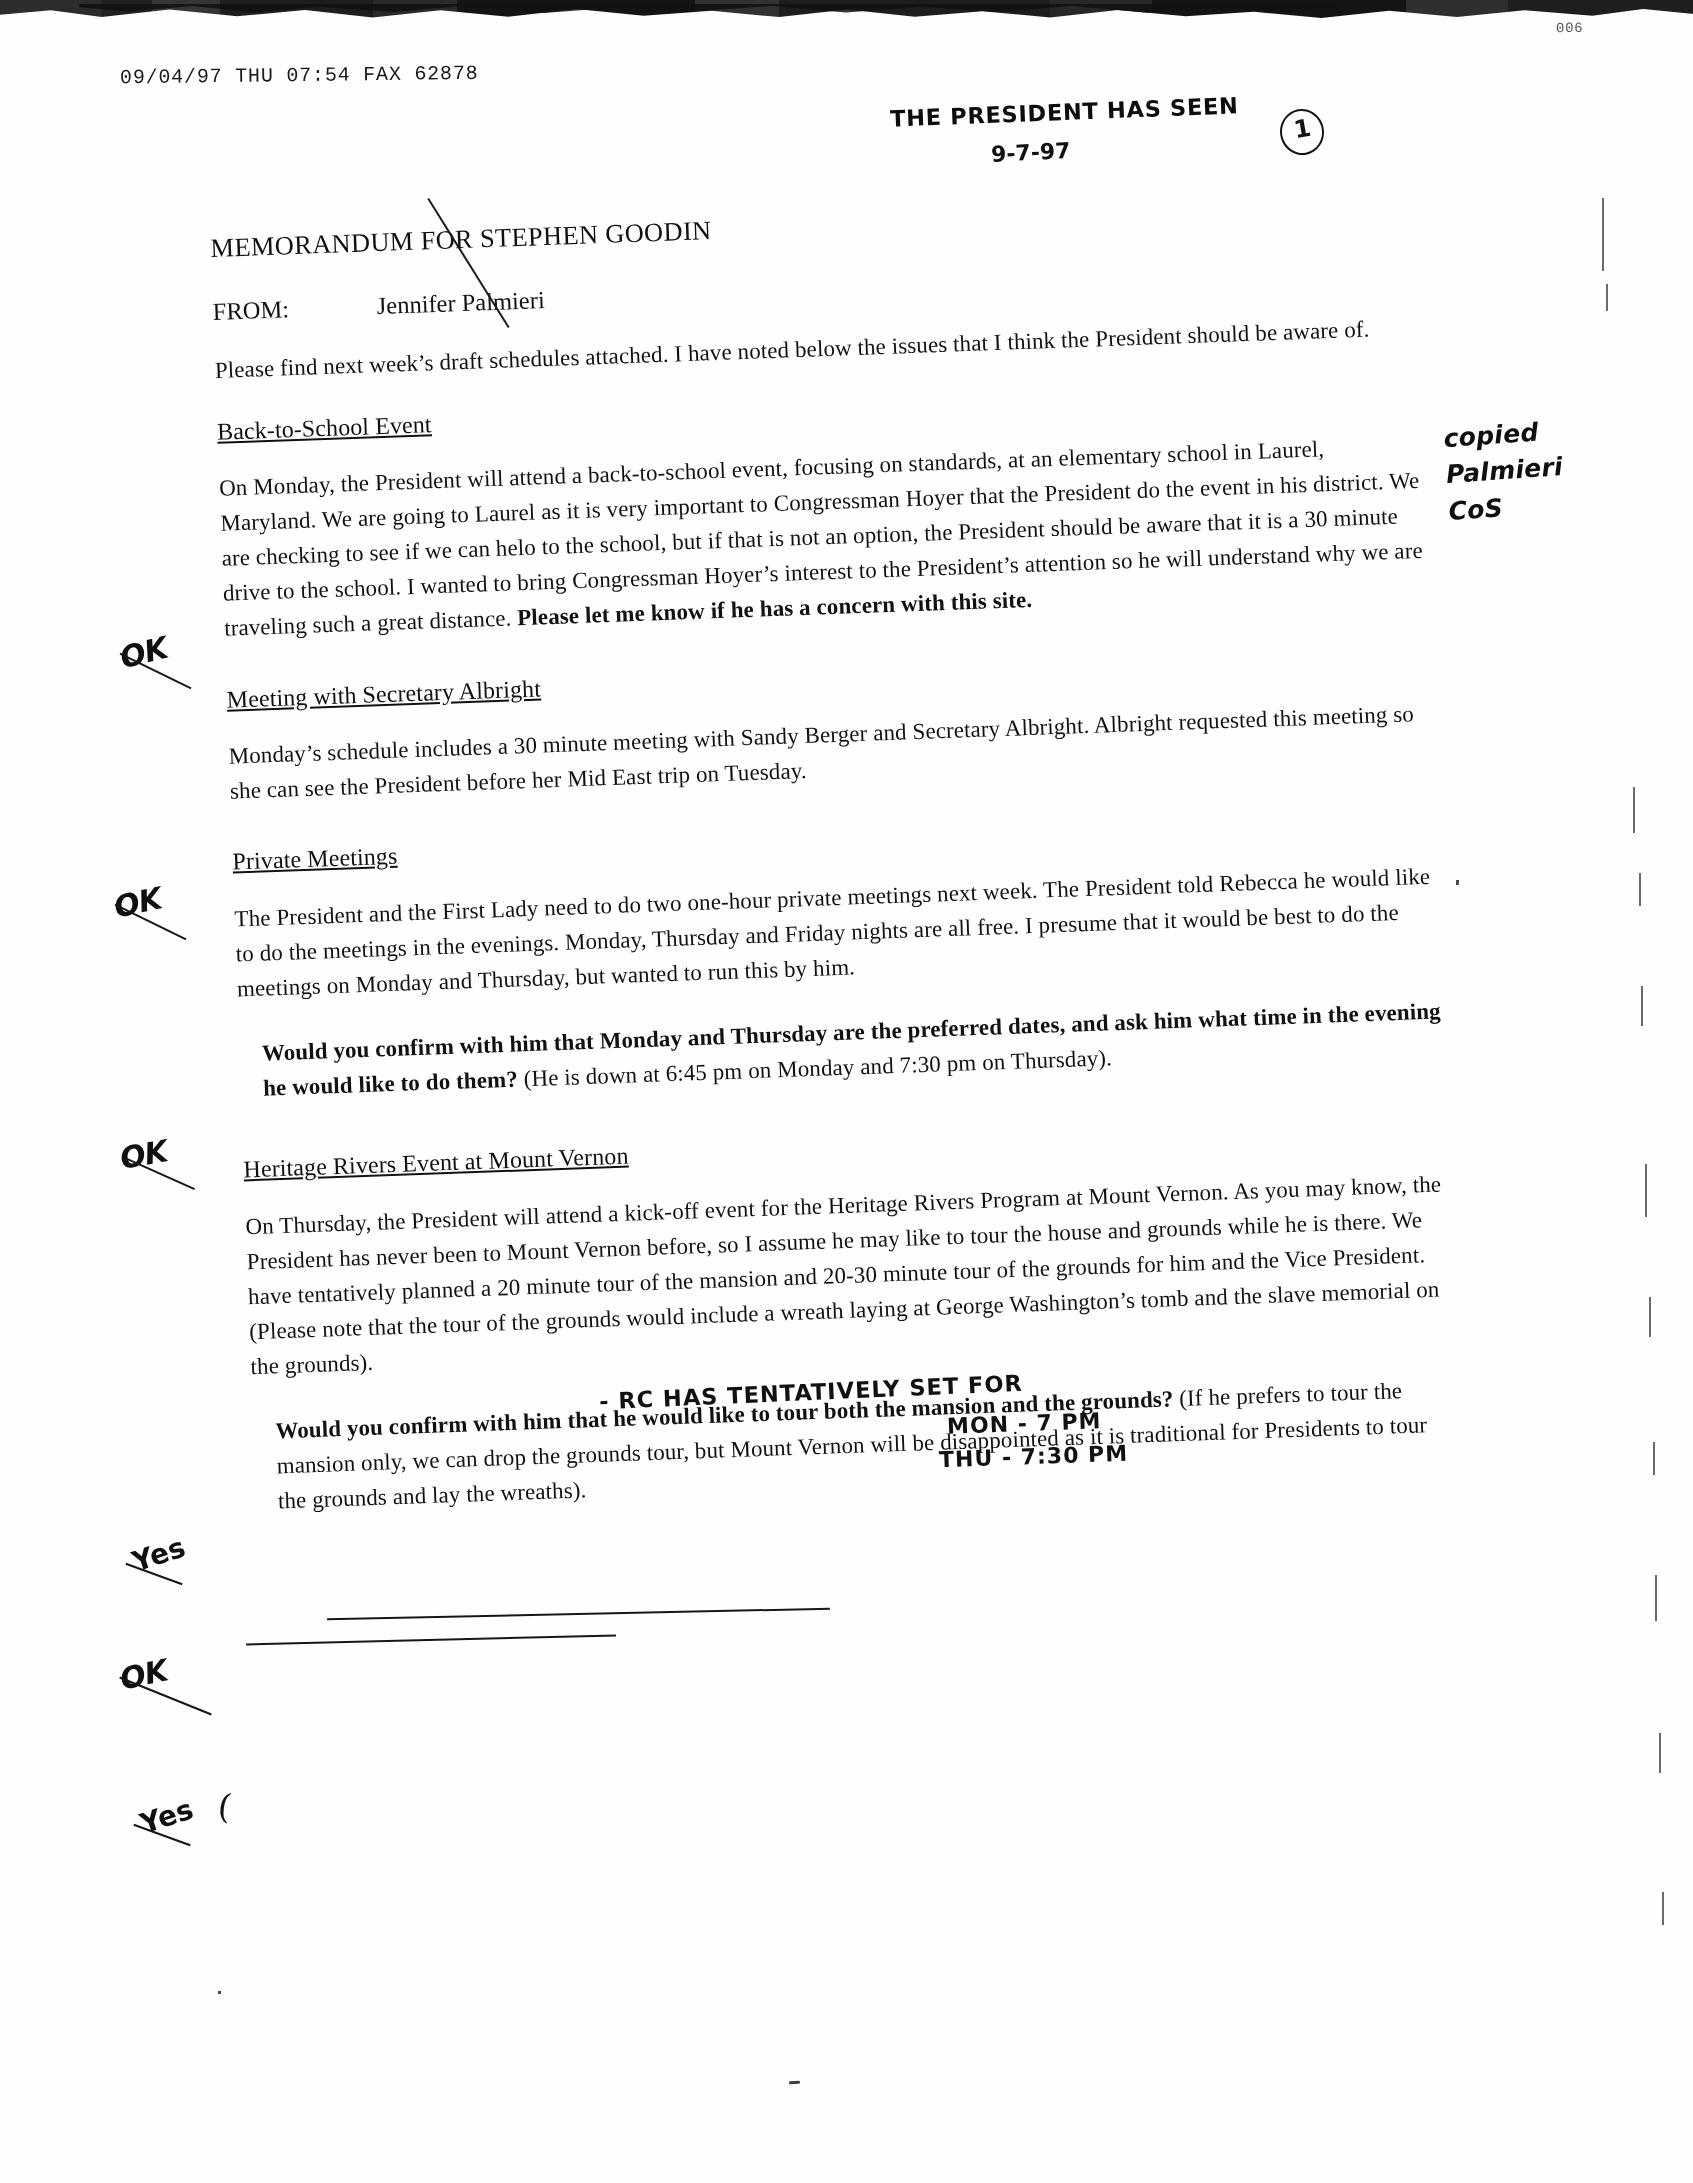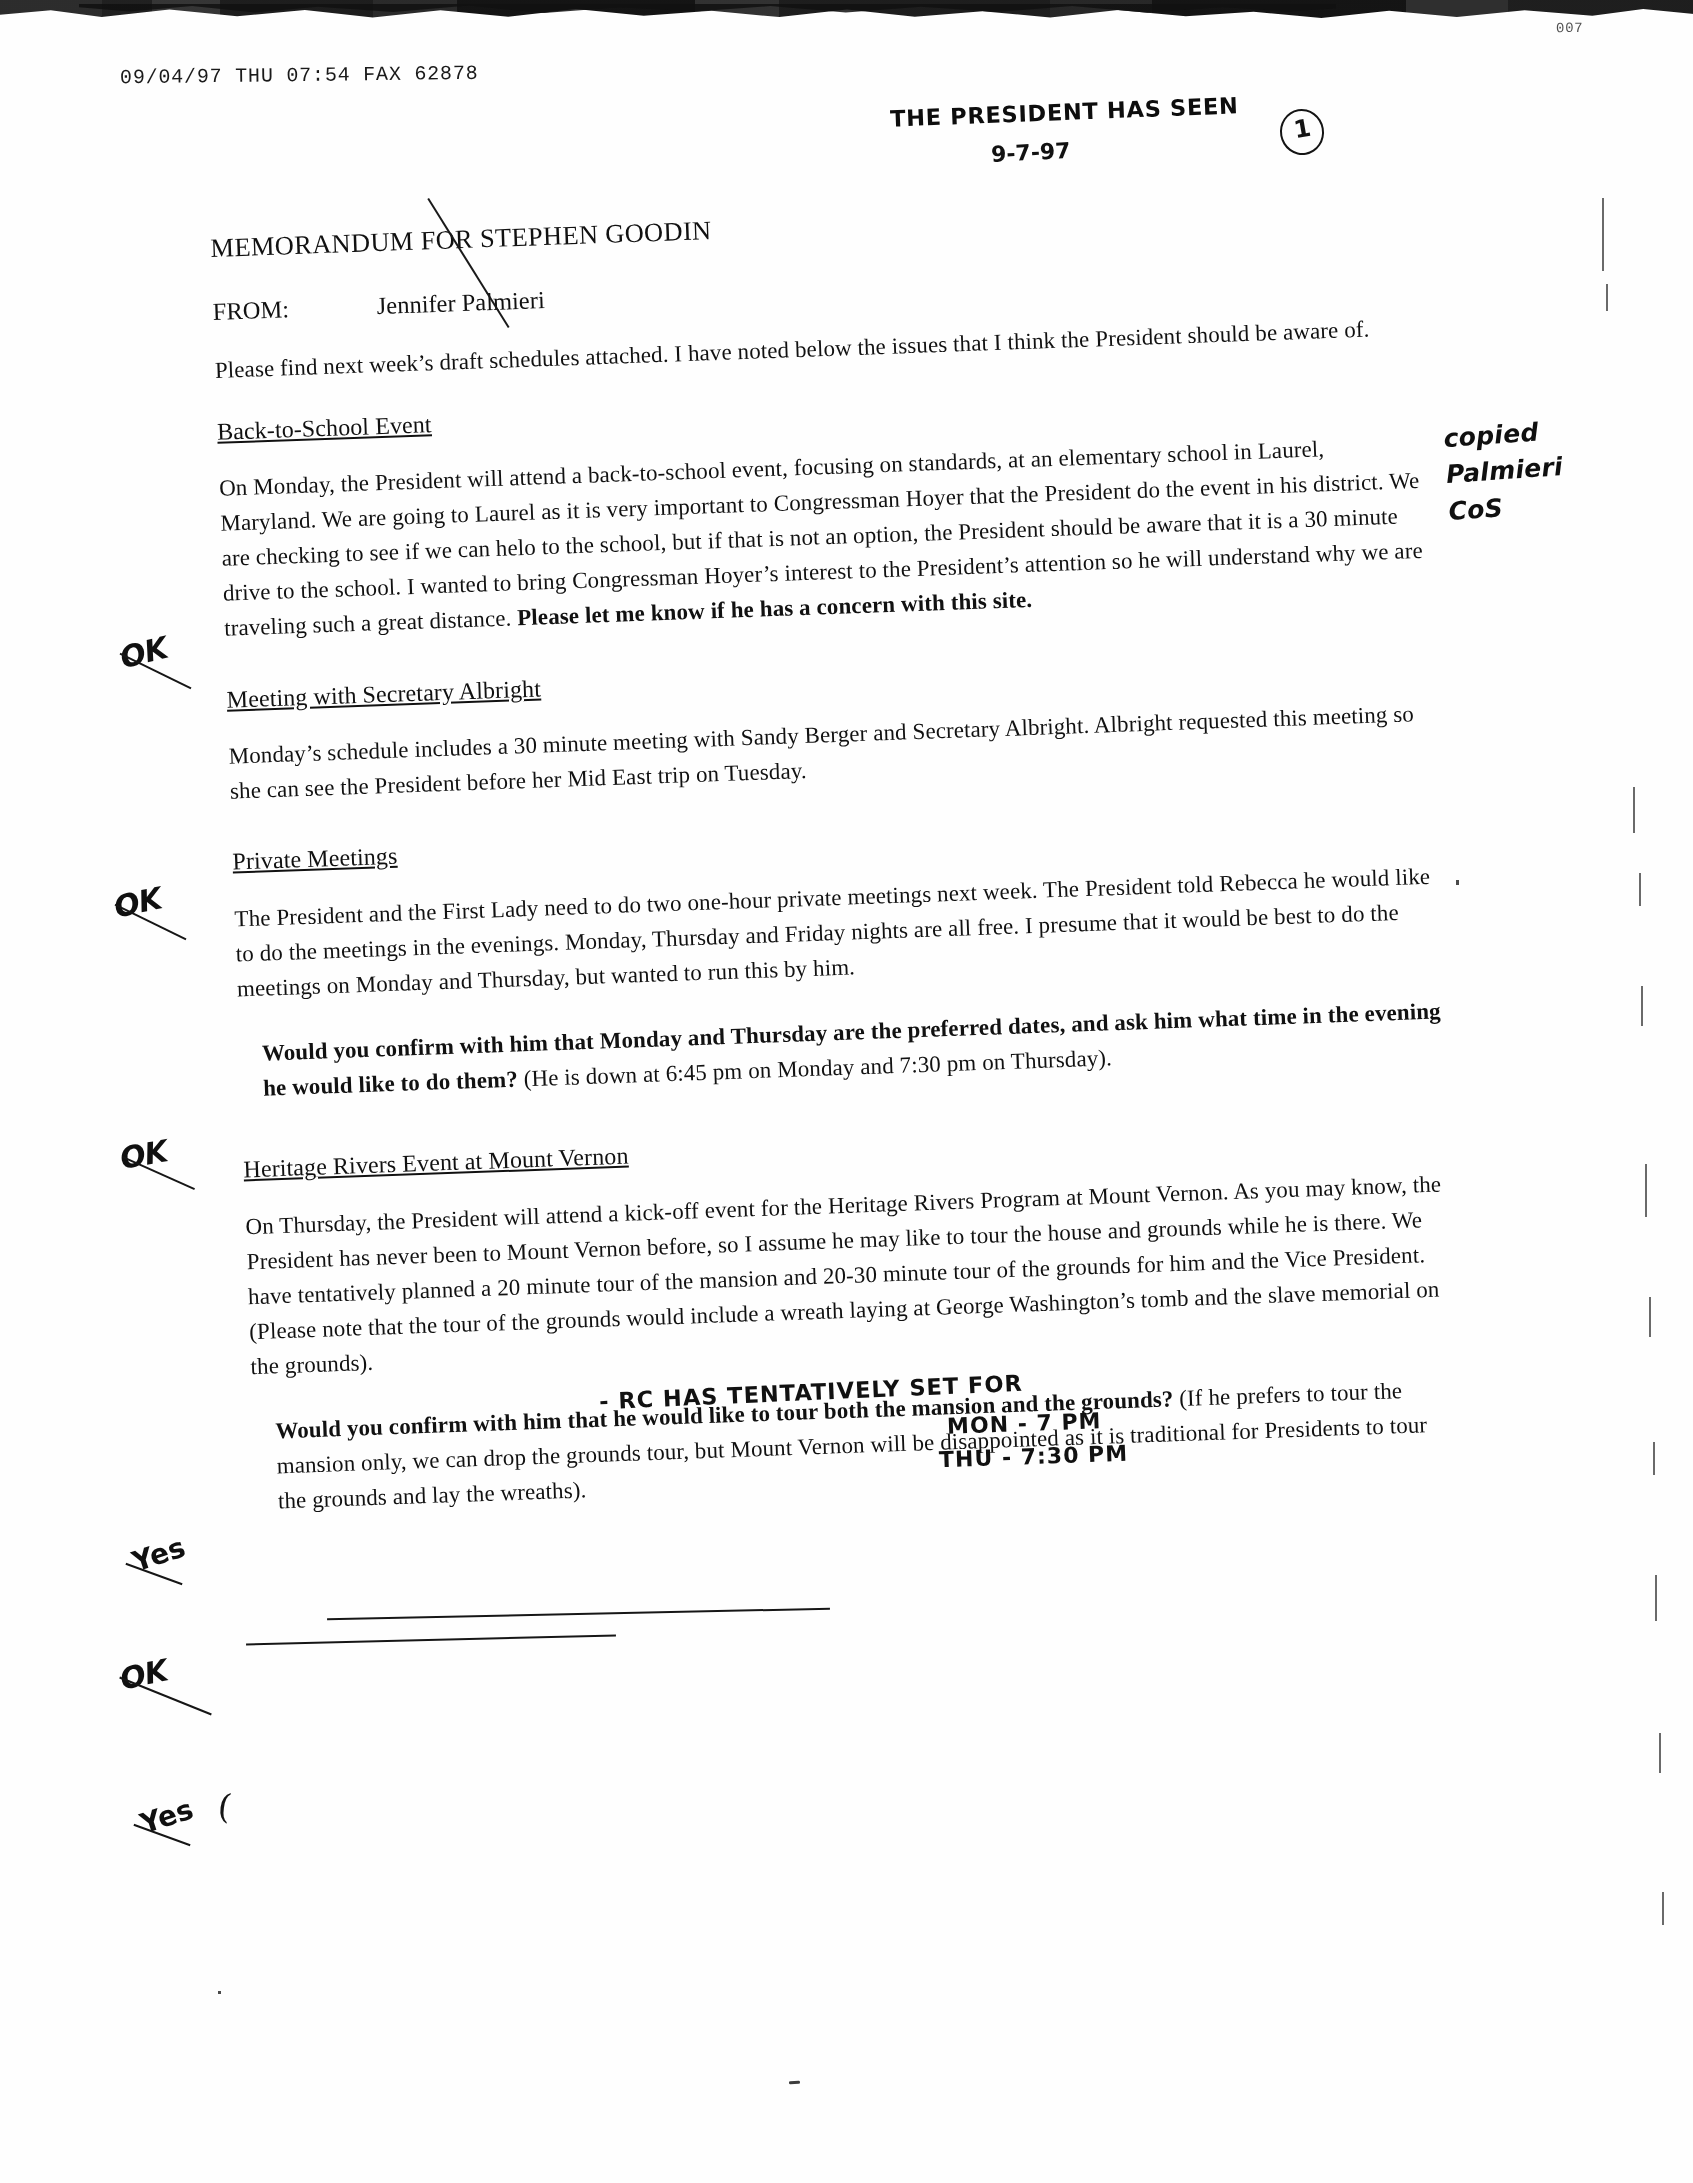--- a/index.html
+++ b/index.html
@@ -289,21 +289,21 @@
   }
 </style>
 </head>
 <body>
 
 <div id="page">
 
   <div class="scan-top-edge"></div>
   <div class="scan-top-edge2"></div>
 
-  <div class="fax-corner-mark">007</div>
+  <div class="fax-corner-mark">006</div>
   <div class="fax-header">09/04/97  THU 07:54 FAX 62878</div>
 
   <div class="stamp">THE PRESIDENT HAS SEEN</div>
   <div class="stamp-date">9-7-97</div>
   <div class="stamp-circle">
     <span>1</span>
   </div>
 
   <div id="body-block">
 

